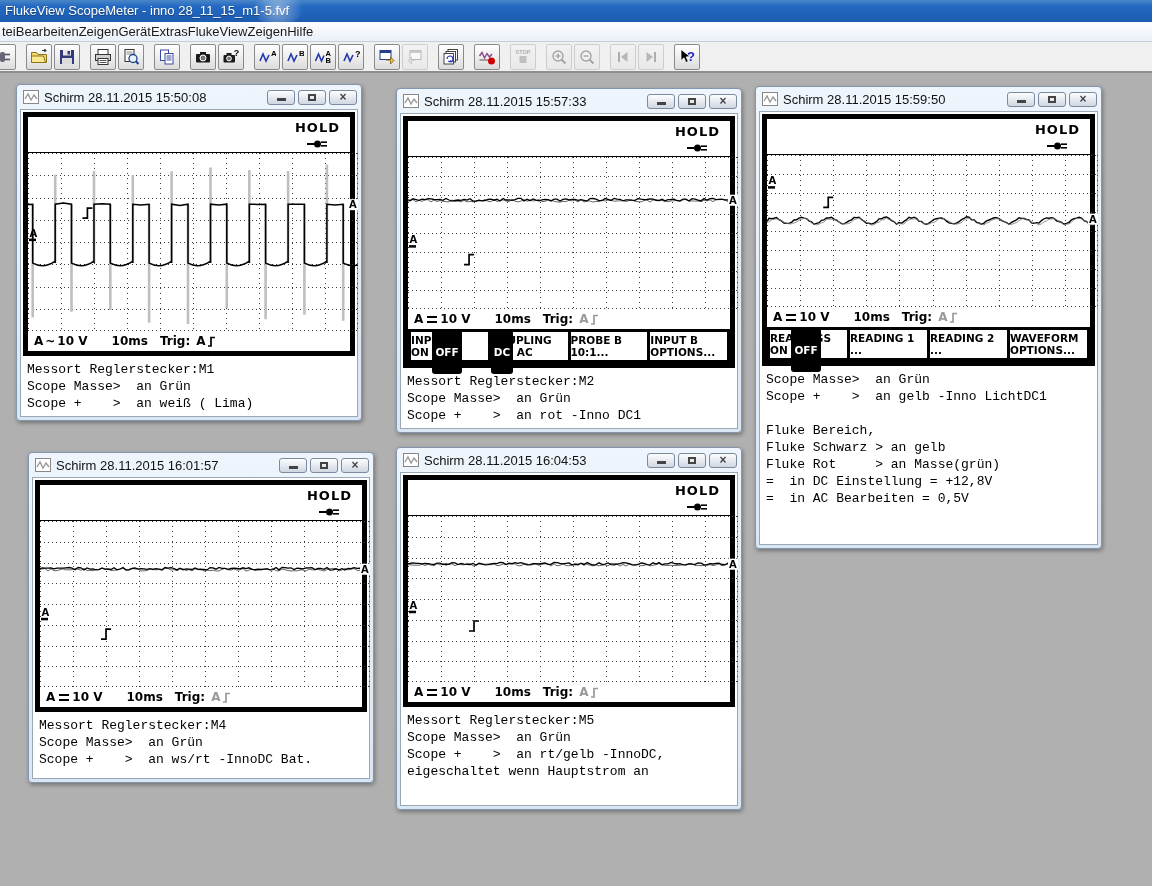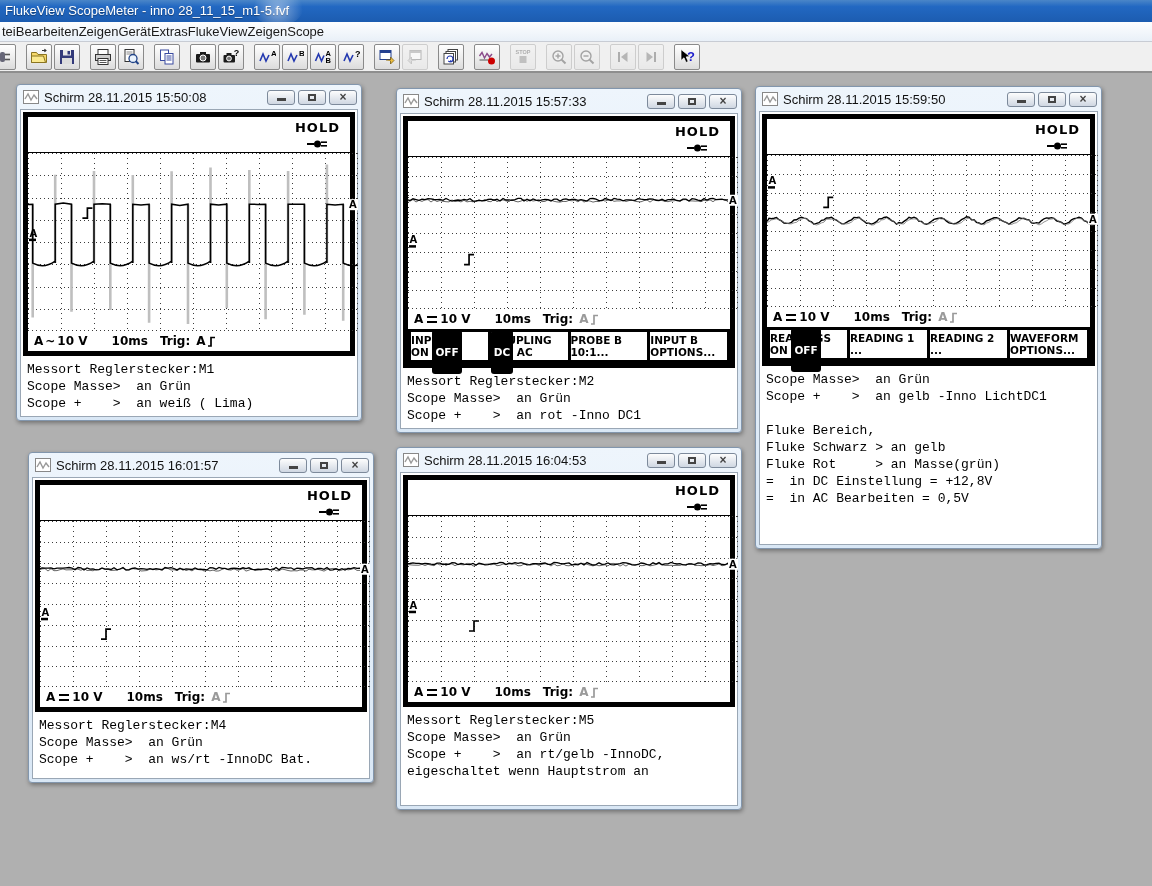--- a/index.html
+++ b/index.html
@@ -87,21 +87,21 @@
 </div>
 
 <div class="menubar" id="menubar">
     <span class="menu-item">tei</span>
     <span class="menu-item">Bearbeiten</span>
     <span class="menu-item">Zeigen</span>
     <span class="menu-item">Gerät</span>
     <span class="menu-item">Extras</span>
     <span class="menu-item">FlukeView</span>
     <span class="menu-item">Zeigen</span>
-    <span class="menu-item">Scope</span>
+    <span class="menu-item">Hilfe</span>
   </div>
 
 <div class="toolbar" id="toolbar">
     <button class="tb partial">
       <svg width="18" height="18" viewBox="0 0 18 18">
         <line x1="1" y1="9" x2="6" y2="9" stroke="#555" stroke-width="2"></line>
         <rect x="6" y="4" width="5" height="10" rx="2" fill="#667"></rect>
         <line x1="11" y1="6.5" x2="16" y2="6.5" stroke="#555" stroke-width="1.6"></line>
         <line x1="11" y1="11.5" x2="16" y2="11.5" stroke="#555" stroke-width="1.6"></line>
       </svg>

